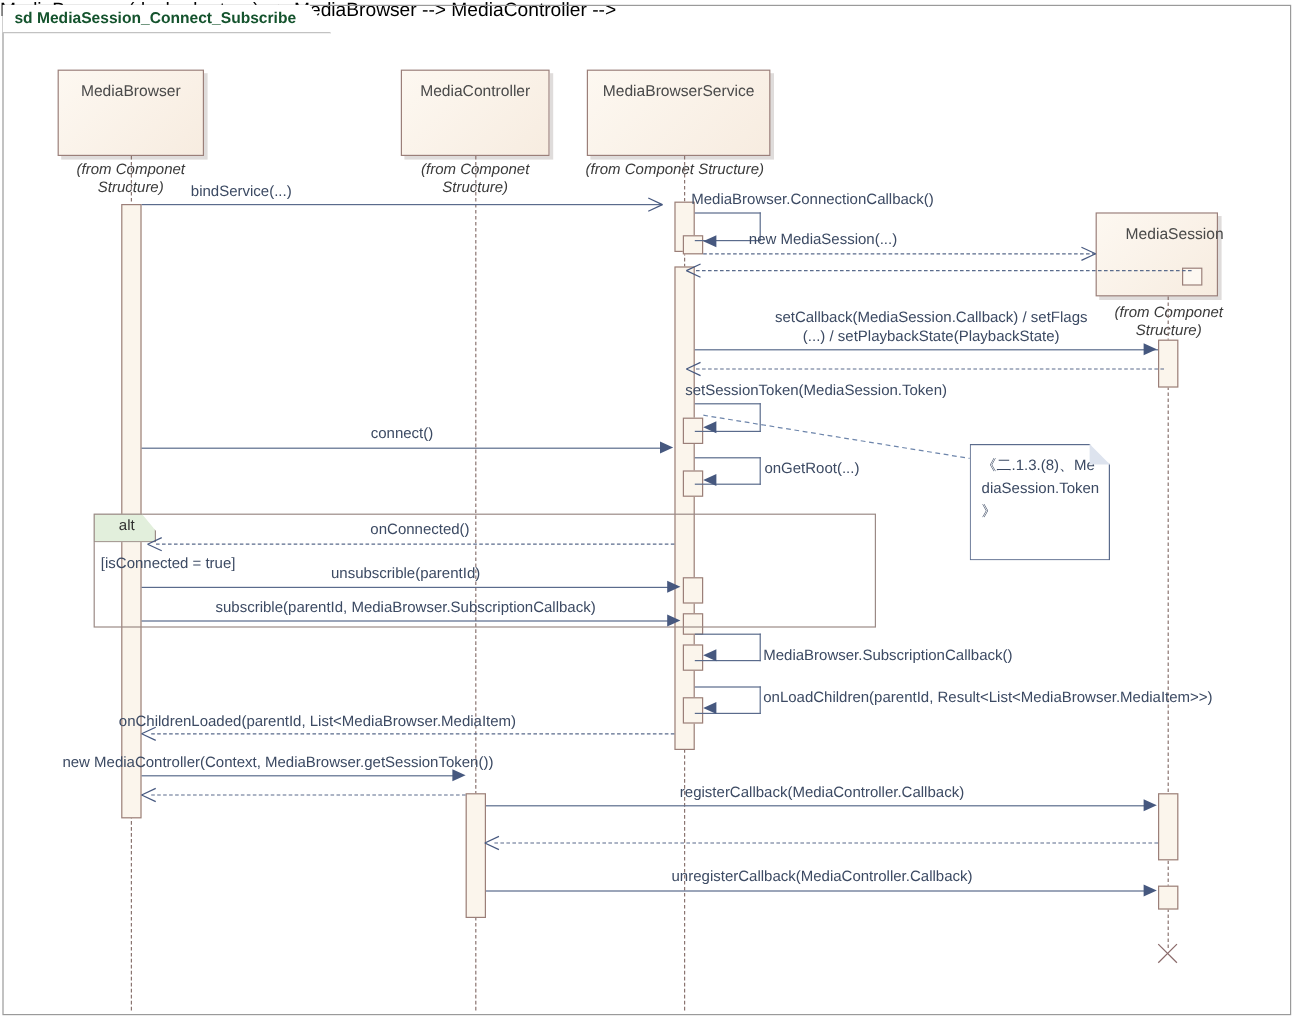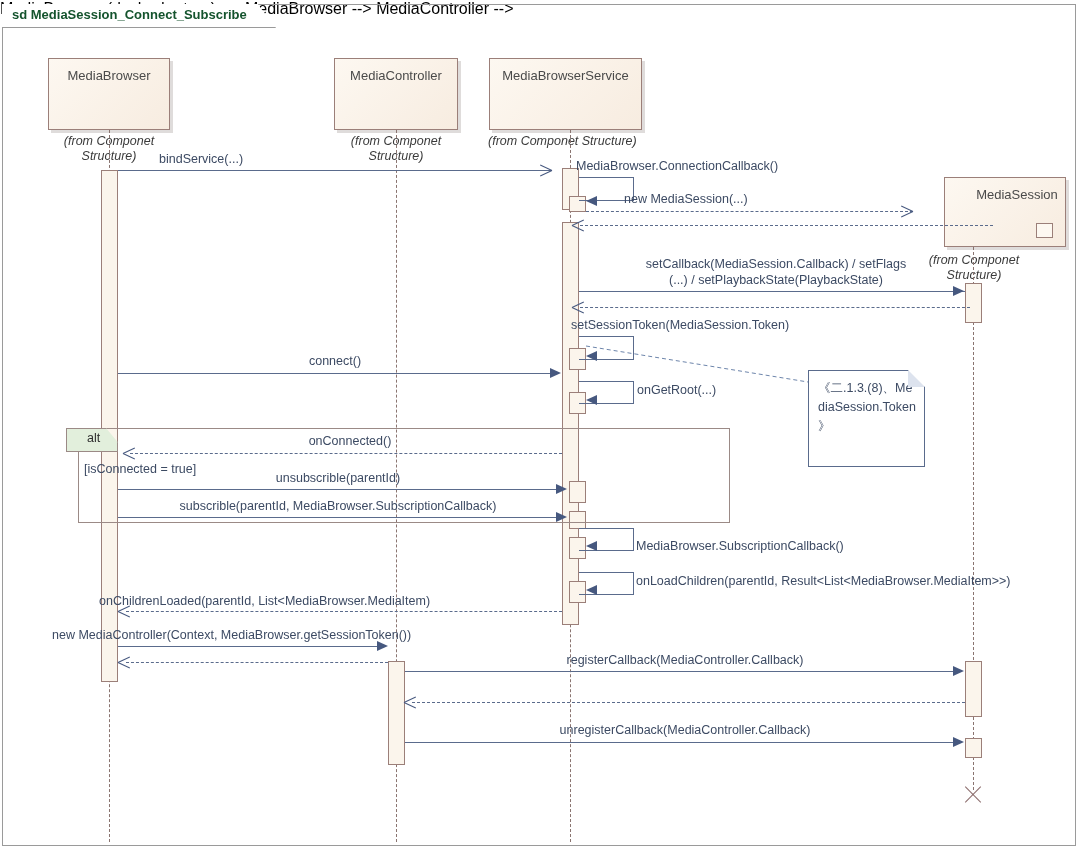--- a/index.html
+++ b/index.html
@@ -92,21 +92,21 @@
     <div>Structure)</div>
   </div>
 
   <div class="head" style="left:489px;top:58px;width:153px;height:72px;">
     <span>MediaBrowserService</span>
   </div>
   <div class="fromtxt" style="left:488px;top:134px;width:170px;text-align:left;">
     <div>(from Componet Structure)</div>
   </div>
 
-  <div class="head" style="left:944px;top:177px;width:122px;height:70px;padding-left:24px;">
+  <div class="head" style="left:913px;top:177px;width:102px;height:70px;padding-left:24px;">
     <span>MediaSession</span>
     <span class="sub-sq"></span>
   </div>
   <div class="fromtxt" style="left:904px;top:253px;width:140px;">
     <div>(from Componet</div>
     <div>Structure)</div>
   </div>
 
   
   <div class="lifeline" style="left:109px;top:130px;height:712px;"></div>
@@ -129,21 +129,21 @@
   <div class="act" style="left:569px;top:511px;width:17px;height:18px;"></div>
   <div class="act" style="left:569px;top:537px;width:17px;height:22px;"></div>
   <div class="act" style="left:569px;top:581px;width:17px;height:22px;"></div>
   
   <div class="act" style="left:965px;top:283px;width:17px;height:40px;"></div>
   <div class="act" style="left:965px;top:661px;width:17px;height:56px;"></div>
   <div class="act" style="left:965px;top:738px;width:17px;height:20px;"></div>
 
   
   <div class="frag" style="left:78px;top:428px;width:652px;height:95px;"></div>
-  <div class="frag-tab" style="left:66px;top:428px;width:52px;height:24px;padding-left:20px;">alt</div>
+  <div class="frag-tab" style="left:78px;top:428px;width:52px;height:24px;padding-left:20px;">alt</div>
   <div class="guard" style="left:84px;top:462px;">[isConnected = true]</div>
 
   
   <div class="note" style="left:808px;top:370px;width:117px;height:97px;">
     <div>《二.1.3.(8)、Me</div>
     <div>diaSession.Token</div>
     <div>》</div>
   </div>
   <div class="note-fold" style="left:908px;top:370px;"></div>
   

